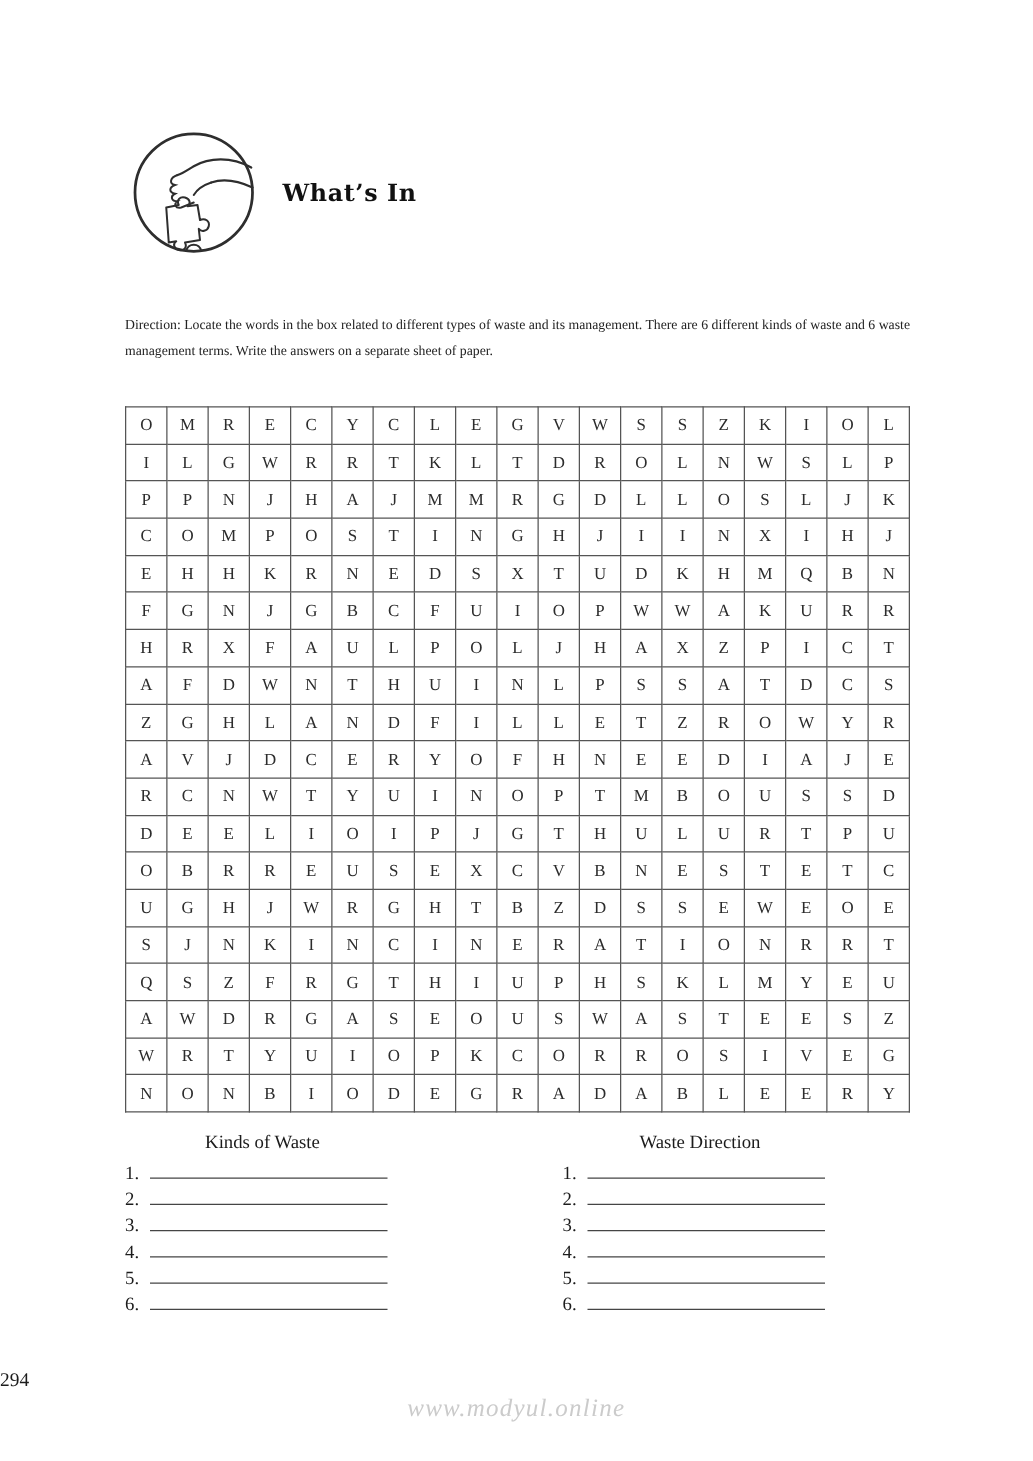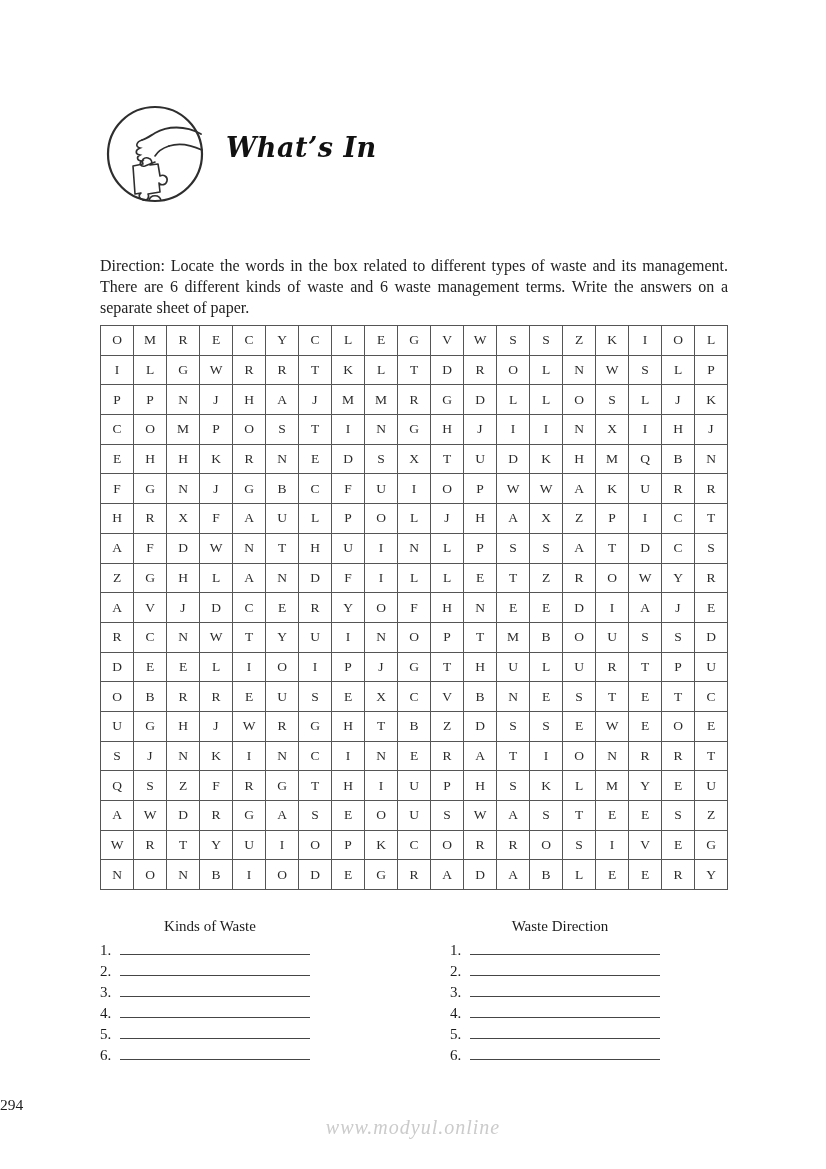--- a/index.html
+++ b/index.html
@@ -13,50 +13,50 @@
   }
   .page { position: absolute; inset: 0; }
 
   
   .icon-wrap {
     position: absolute; left: 105px; top: 104px;
     width: 100px; height: 100px;
   }
   .icon-wrap svg { width: 100%; height: 100%; }
   .page-title {
-    position: absolute; left: 226px; top: 132px;
+    position: absolute; left: 226px; top: 144px;
     font-family: "DejaVu Serif", serif;
-    font-weight: bold; font-style: italic;
-    font-size: 27px; color: #111;
+    font-weight: bold; 
+    font-size: 19px; color: #111;
     letter-spacing: 0.5px;
   }
 
   
   .direction {
     position: absolute; left: 100px; top: 239px; width: 628px;
-    font-size: 16px; line-height: 21px;
+    font-size: 11px; line-height: 21px;
     text-align: justify; color: #222;
   }
 
   
   table.grid {
     position: absolute; left: 100px; top: 325px;
     border-collapse: collapse; table-layout: fixed;
   }
   table.grid td {
     width: 32px; height: 28.7px;
     border: 1px solid #555;
     text-align: center; vertical-align: middle;
     font-size: 13.5px; color: #2c2c2c;
     padding: 0;
     font-family: "Liberation Serif", serif;
   }
 
   
-  .answers-col { position: absolute; top: 906px; width: 220px; margin-top: 12px; }
+  .answers-col { position: absolute; top: 906px; width: 220px; }
   .answers-col.left  { left: 100px; }
   .answers-col.right { left: 450px; }
   .answer-title {
     text-align: center; font-size: 15px; color: #1c1c1c;
     margin-bottom: 5px; white-space: nowrap;
   }
   .answer-item { height: 21px; font-size: 15px; color: #1c1c1c; }
   .answer-item .num { display: inline-block; width: 20px; }
   .answer-item .blank {
     display: inline-block; width: 190px; height: 14px;

